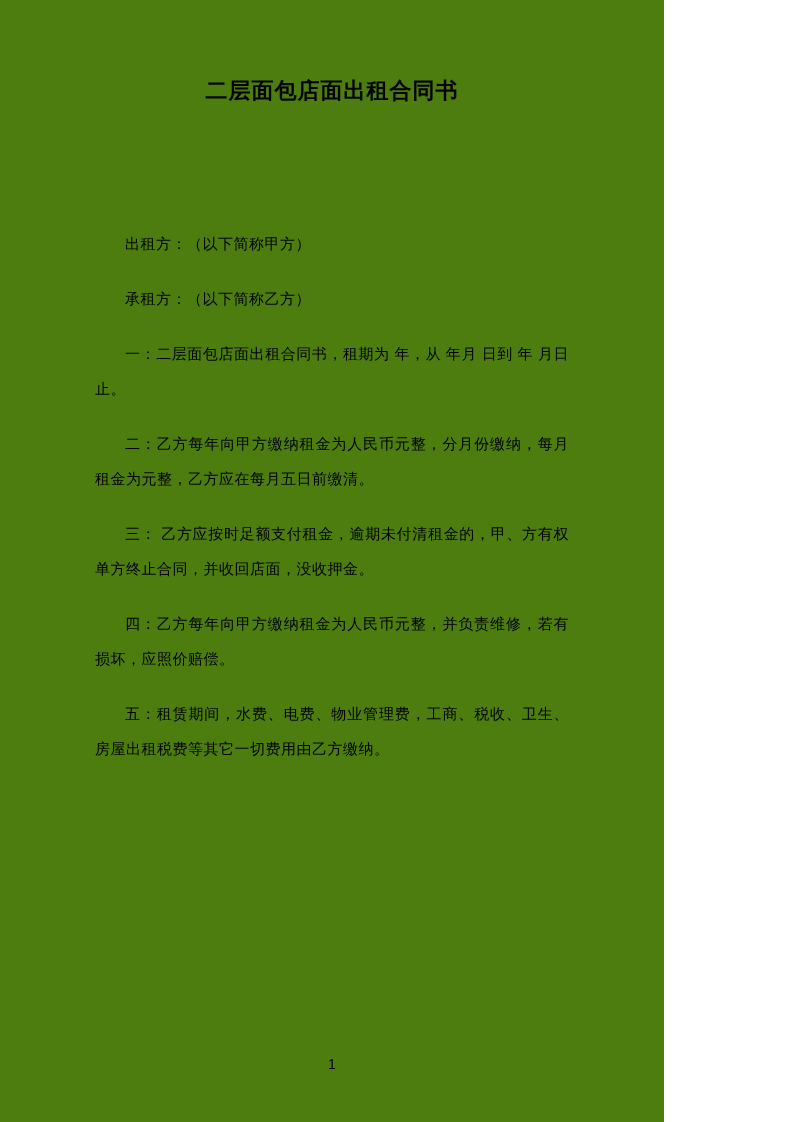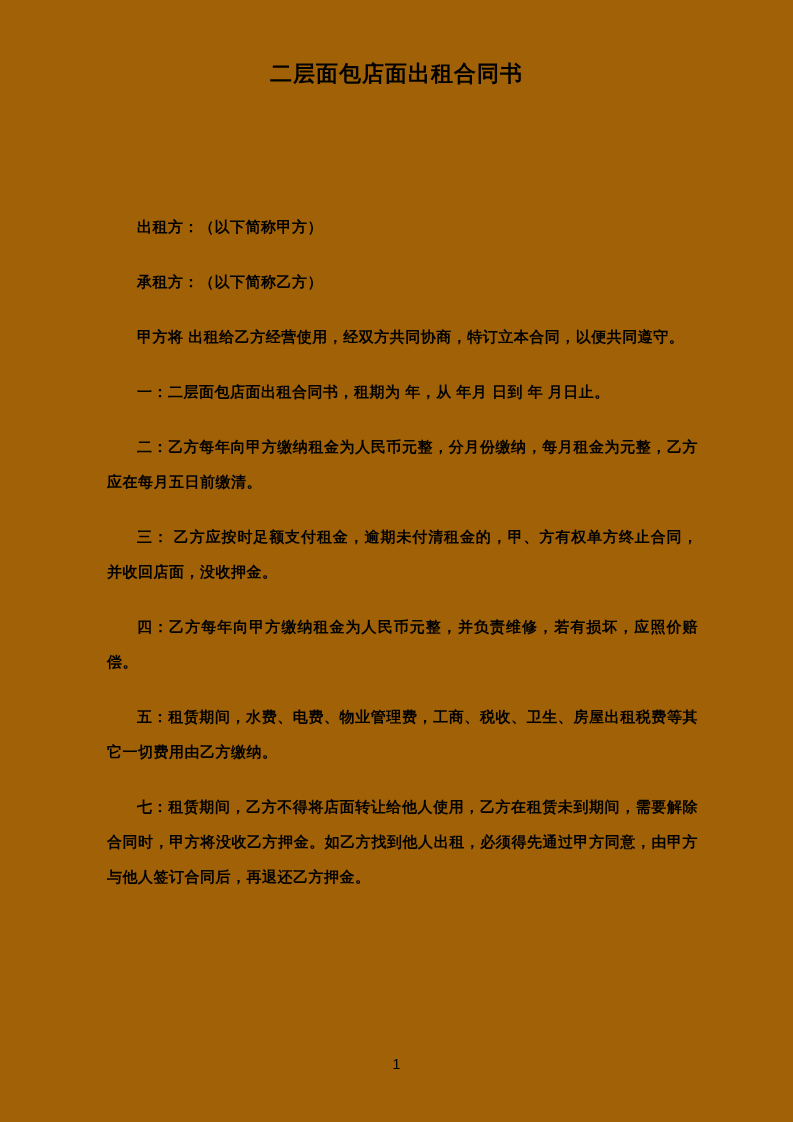--- a/index.html
+++ b/index.html
@@ -10,46 +10,46 @@
   body {
     width: 793px;
     height: 1122px;
     font-family: "Liberation Sans", "DejaVu Sans", sans-serif;
     color: #000000;
     position: relative;
     overflow: hidden;
   }
   .page {
     position: relative;
-    width: 793px;
+    width: 664px;
     height: 1122px;
-    background: #a16207;
+    background: #4d7c0f;
     box-sizing: border-box;
-    padding: 59px 95px 0 95px;
+    padding: 76px 95px 0 95px;
   }
   .doc-title {
     text-align: center;
     font-size: 22px;
     font-weight: bold;
     letter-spacing: 1px;
     margin: 0;
     line-height: 30px;
   }
   .doc-body {
     margin-top: 120px;
   }
   .para {
     font-size: 15px;
     line-height: 35px;
-    margin: 0 0 20px 12px;
+    margin: 0 0 20px 0;
     text-indent: 2em;
     text-align: justify;
     text-justify: inter-ideograph;
     letter-spacing: 0.5px;
-    font-weight: 700;
+    font-weight: 400;
   }
   .page-number {
     position: absolute;
     bottom: 50px;
     left: 0;
     width: 100%;
     text-align: center;
     font-size: 14px;
     color: #000000;
   }
@@ -57,24 +57,22 @@
 </head>
 <body>
 
 <div class="page">
 
   <h1 class="doc-title">二层面包店面出租合同书</h1>
 
   <div class="doc-body">
     <p class="para">出租方：（以下简称甲方）</p>
     <p class="para">承租方：（以下简称乙方）</p>
-    <p class="para">甲方将 出租给乙方经营使用，经双方共同协商，特订立本合同，以便共同遵守。</p>
     <p class="para">一：二层面包店面出租合同书，租期为 年，从 年月 日到 年 月日止。</p>
     <p class="para">二：乙方每年向甲方缴纳租金为人民币元整，分月份缴纳，每月租金为元整，乙方应在每月五日前缴清。</p>
     <p class="para">三： 乙方应按时足额支付租金，逾期未付清租金的，甲、方有权单方终止合同，并收回店面，没收押金。</p>
     <p class="para">四：乙方每年向甲方缴纳租金为人民币元整，并负责维修，若有损坏，应照价赔偿。</p>
     <p class="para">五：租赁期间，水费、电费、物业管理费，工商、税收、卫生、房屋出租税费等其它一切费用由乙方缴纳。</p>
-    <p class="para">七：租赁期间，乙方不得将店面转让给他人使用，乙方在租赁未到期间，需要解除合同时，甲方将没收乙方押金。如乙方找到他人出租，必须得先通过甲方同意，由甲方与他人签订合同后，再退还乙方押金。</p>
   </div>
 
   <div class="page-number">1</div>
 
 </div>
 
 </body></html>

